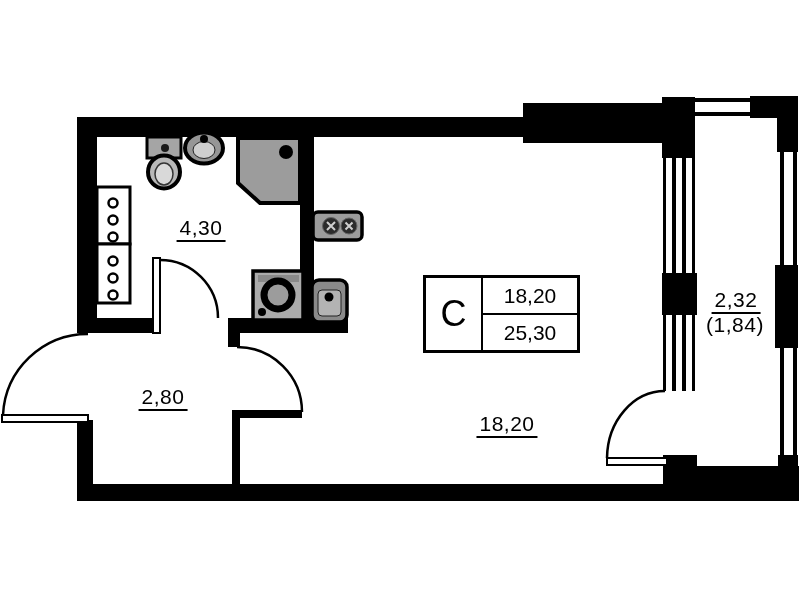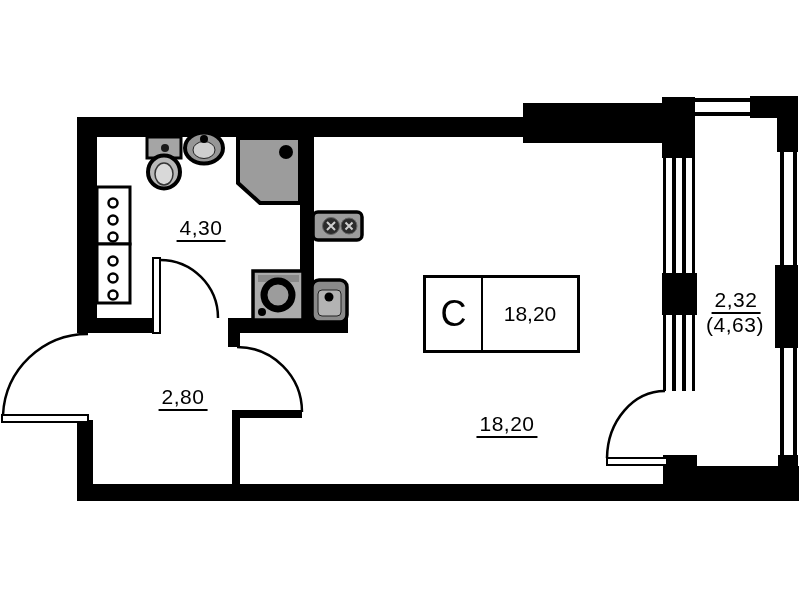--- a/index.html
+++ b/index.html
@@ -121,33 +121,34 @@
     <g>
       <rect x="312" y="280" width="35" height="42" rx="7" fill="#8a8a8a" stroke="#000" stroke-width="3.5"></rect>
       <rect x="318" y="290" width="23" height="26" rx="4" fill="#b3b3b3" stroke="#222" stroke-width="1"></rect>
       <circle cx="329" cy="297" r="4.5" fill="#000"></circle>
     </g>
   </svg>
 
   <div class="room-label" style="left:201px;top:216px;">
     <span class="underlined">4,30</span>
   </div>
-  <div class="room-label" style="left:163px;top:385px;margin-left:20px;">
+  <div class="room-label" style="left:163px;top:385px;">
     <span class="underlined">2,80</span>
   </div>
   <div class="room-label" style="left:507px;top:412px;">
     <span class="underlined">18,20</span>
   </div>
   <div class="room-label" style="left:736px;top:288px;">
     <span class="underlined">2,32</span>
   </div>
   <div class="room-label" style="left:735px;top:313px;">
-    <span>(4,63)</span>
+    <span>(1,84)</span>
   </div>
 
   <div id="legend">
     <div class="type-cell">С</div>
     <div class="rows">
       <div class="cell">18,20</div>
+      <div class="cell">25,30</div>
     </div>
   </div>
 
 </div>
 
 </body></html>

